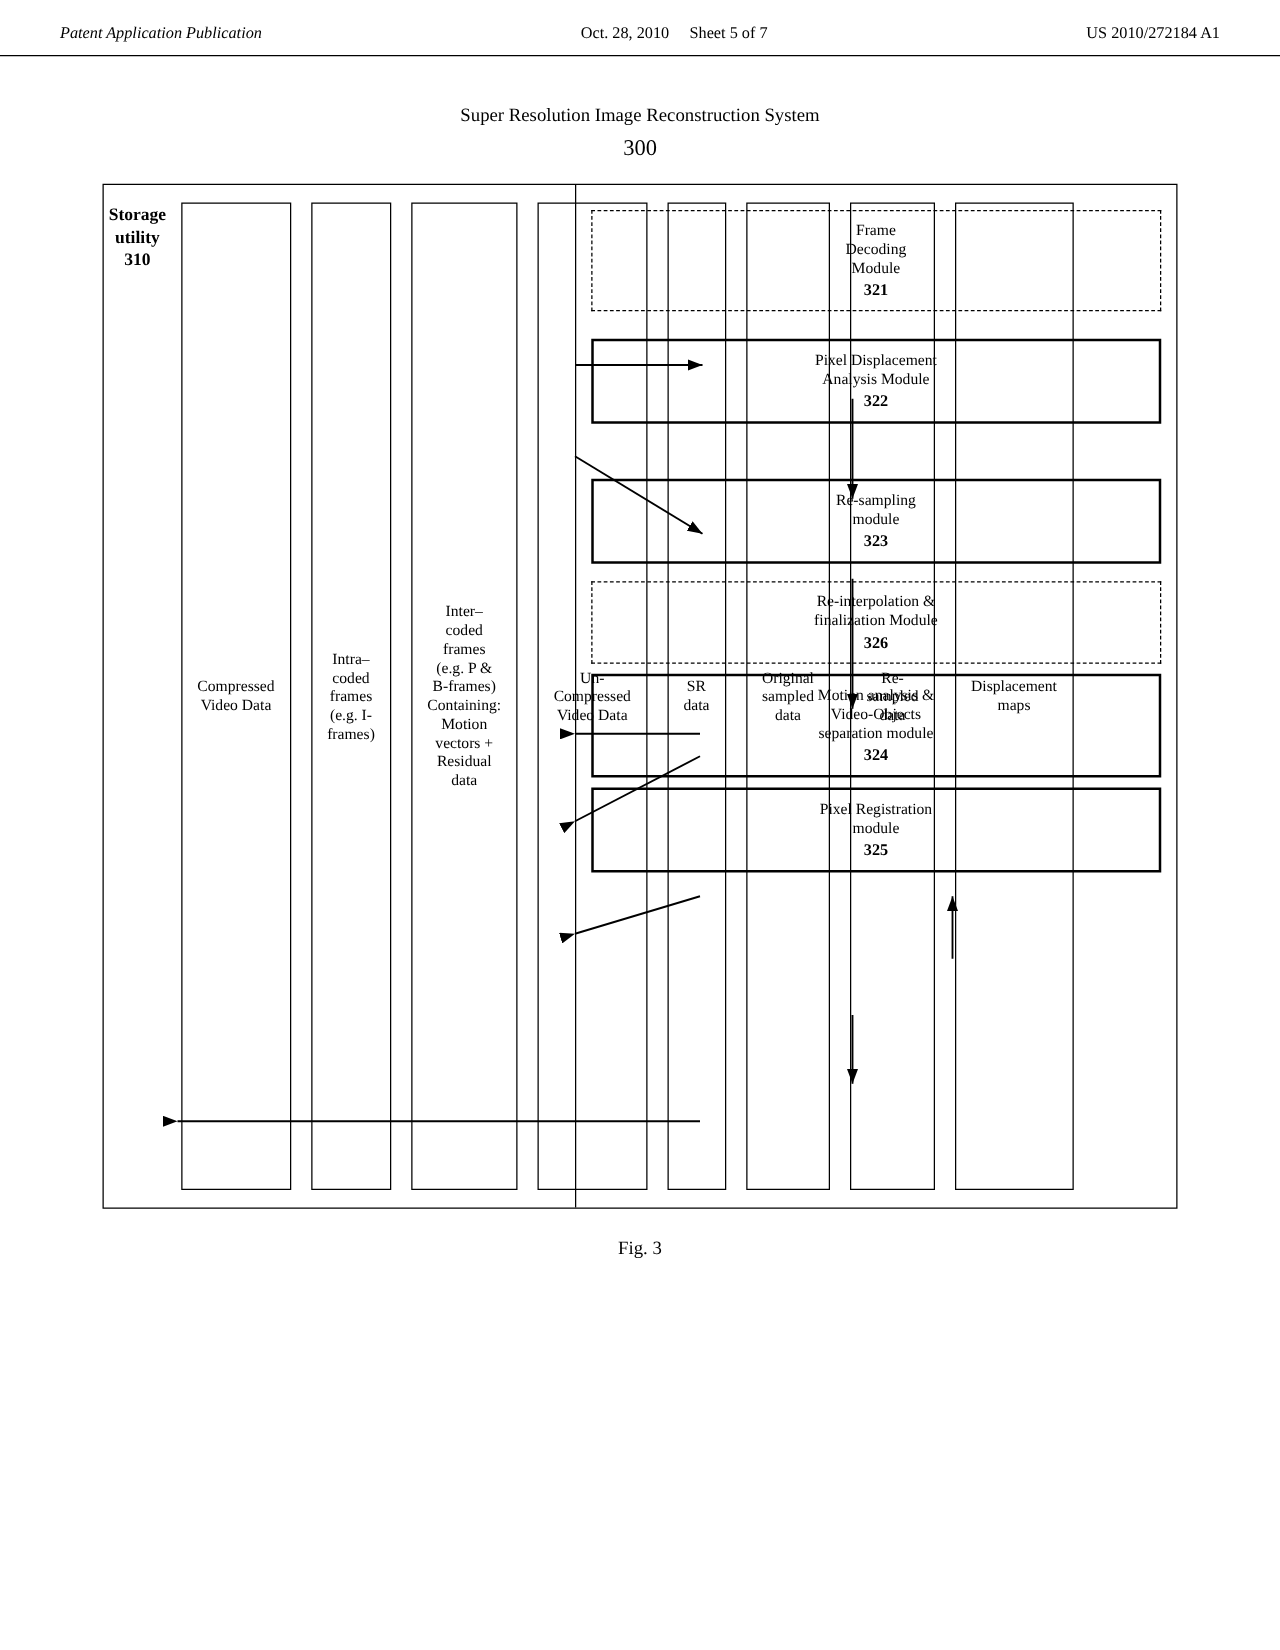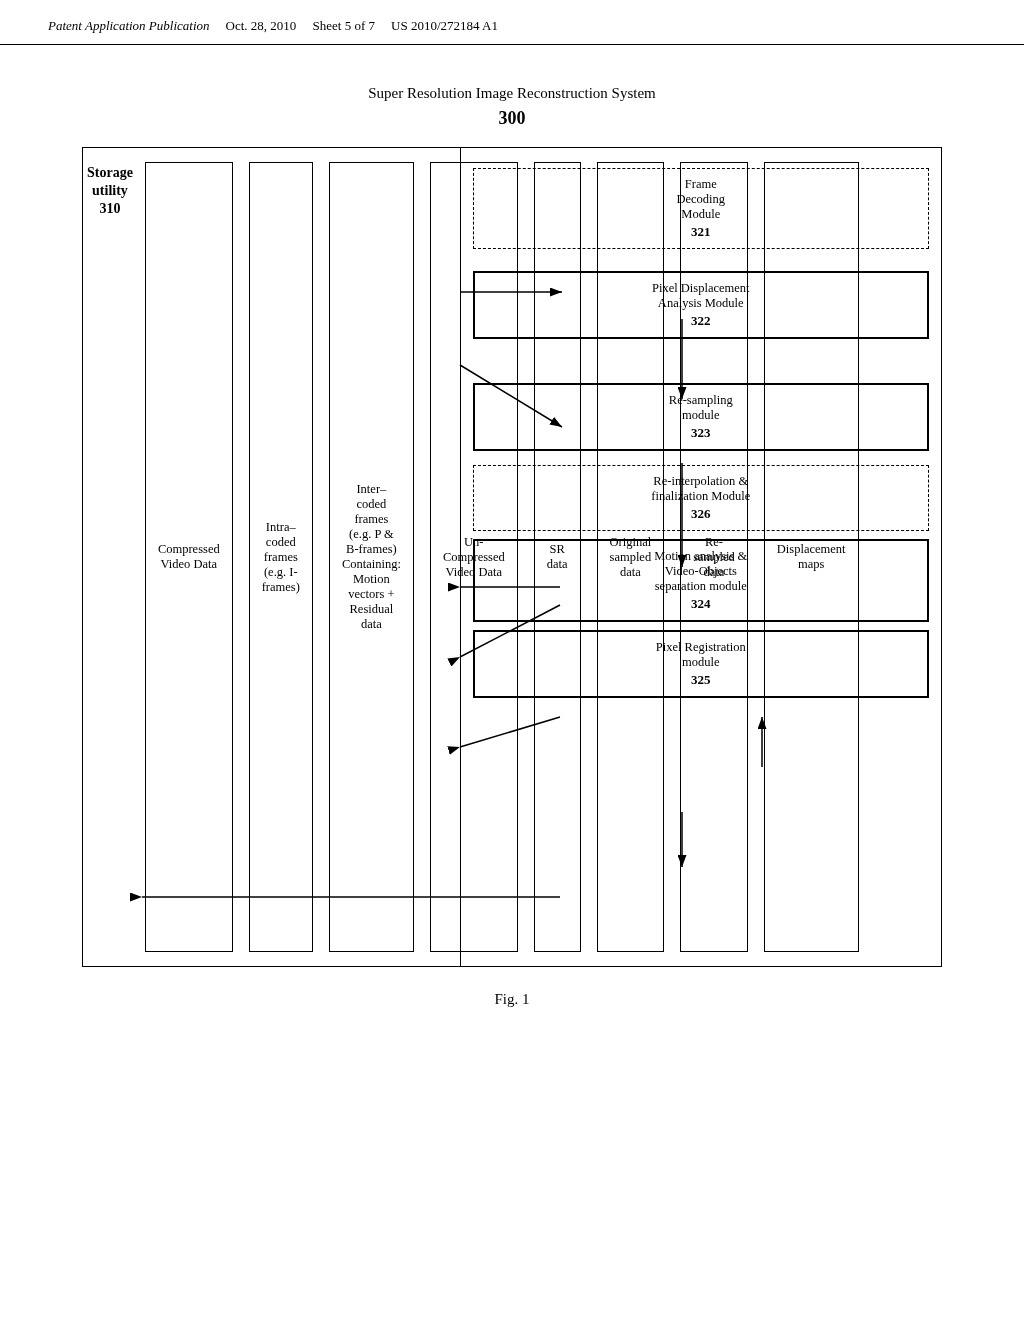--- a/index.html
+++ b/index.html
@@ -7,20 +7,21 @@
       width: 1024px;
       min-height: 1320px;
       background: #fff;
       font-family: 'Times New Roman', Times, serif;
       color: #000;
     }
 
     
     .header {
       display: flex;
+      justify-content: space-between;
       align-items: center;
       padding: 18px 48px 10px 48px;
       border-bottom: 1px solid #000;
       gap: 16px;
     }
     .header-left {
       font-size: 13px;
       font-style: italic;
     }
     .header-center {
@@ -39,21 +40,21 @@
     }
 
     
     .diagram-title {
       text-align: center;
       margin-bottom: 6px;
       font-size: 15px;
     }
     .diagram-number {
       font-size: 18px;
-      font-weight: bold;
+      font-weight: normal;
       text-align: center;
       margin-bottom: 18px;
     }
 
     
     .diagram-area {
       width: 860px;
       position: relative;
     }
 
@@ -276,15 +277,15 @@
 
       <line x1="600" y1="665" x2="600" y2="720" stroke="#000" stroke-width="1.5" marker-end="url(#arrowhead)"></line>
 
       <line x1="680" y1="620" x2="680" y2="570" stroke="#000" stroke-width="1.5" marker-end="url(#arrowhead)"></line>
 
       <line x1="478" y1="750" x2="60" y2="750" stroke="#000" stroke-width="1.5" marker-end="url(#arrowhead-left)"></line>
     </svg>
 
   </div>
 
-  <div class="fig-label">Fig. 1</div>
+  <div class="fig-label">Fig. 3</div>
 
 </div>
 
 </body></html>

